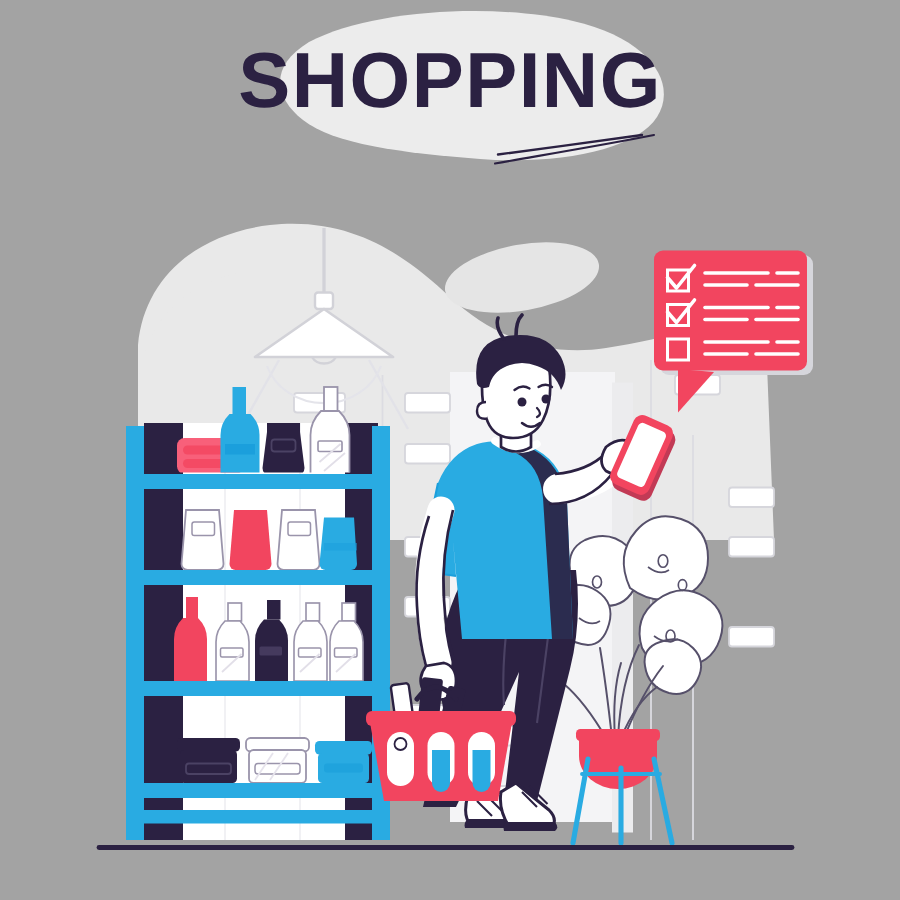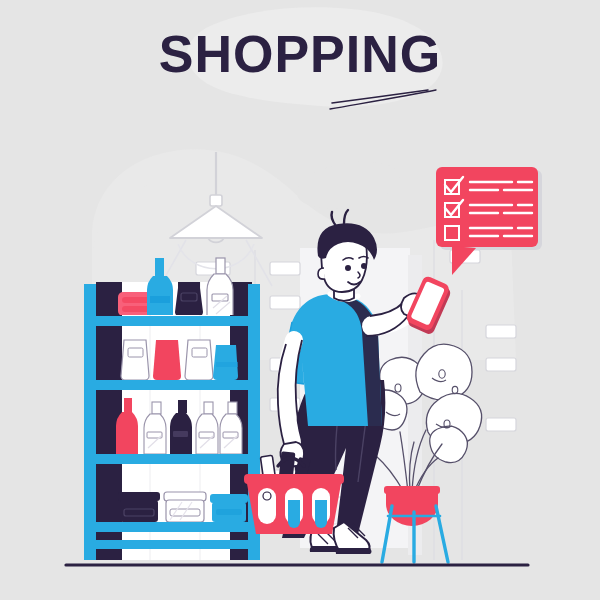--- a/index.html
+++ b/index.html
@@ -1,21 +1,21 @@
 <!DOCTYPE html>
 <html><head>
 <meta charset="utf-8">
 <style>
   html,body{margin:0;padding:0;background:#ffffff;}
   body{
     width:600px;height:600px;overflow:hidden;
     font-family:"Liberation Sans", sans-serif;
     position:relative;
   }
-  #stage{position:relative;width:600px;height:600px;background:#e5e5e5;}
+  #stage{position:relative;width:600px;height:600px;background:#a3a3a3;}
   #art{position:absolute;inset:0;width:600px;height:600px;display:block;}
   #title{
     position:absolute;left:0;top:28px;width:600px;text-align:center;
     font-family:"Liberation Sans", sans-serif;
     font-weight:bold;font-size:52px;letter-spacing:1px;
     color:#2b2142;line-height:1;
     user-select:none;
   }
 </style>
 </head>

